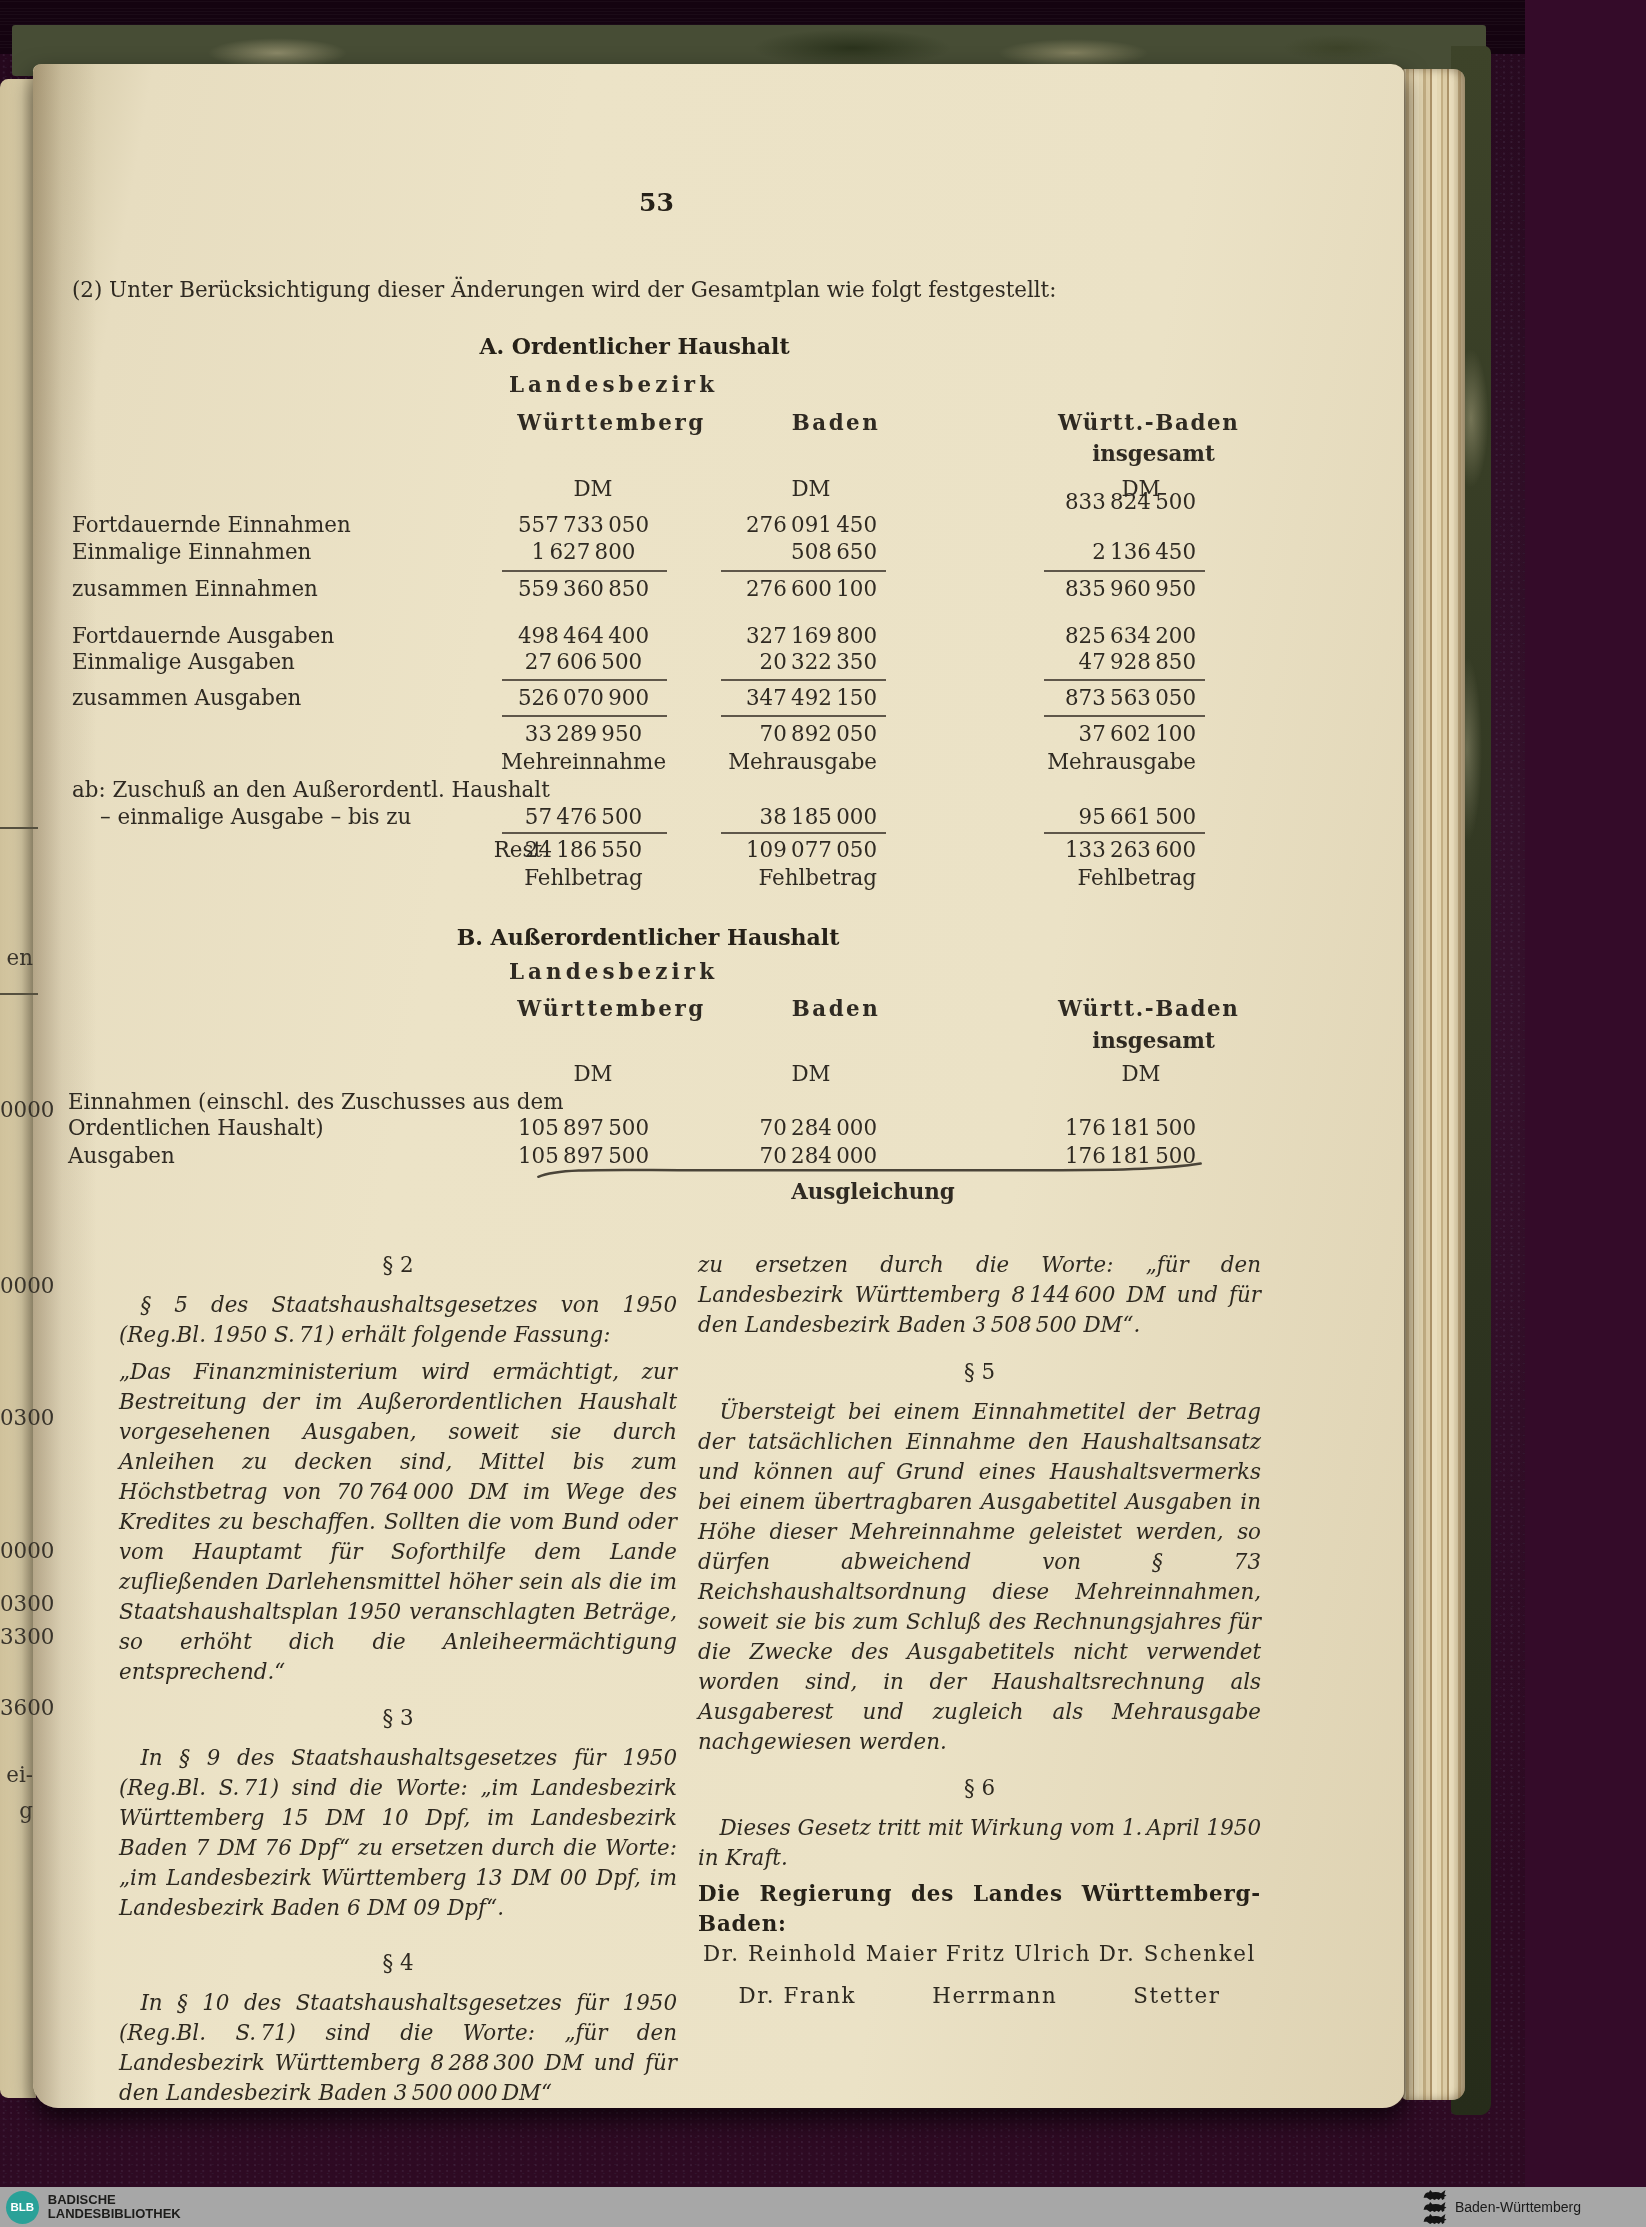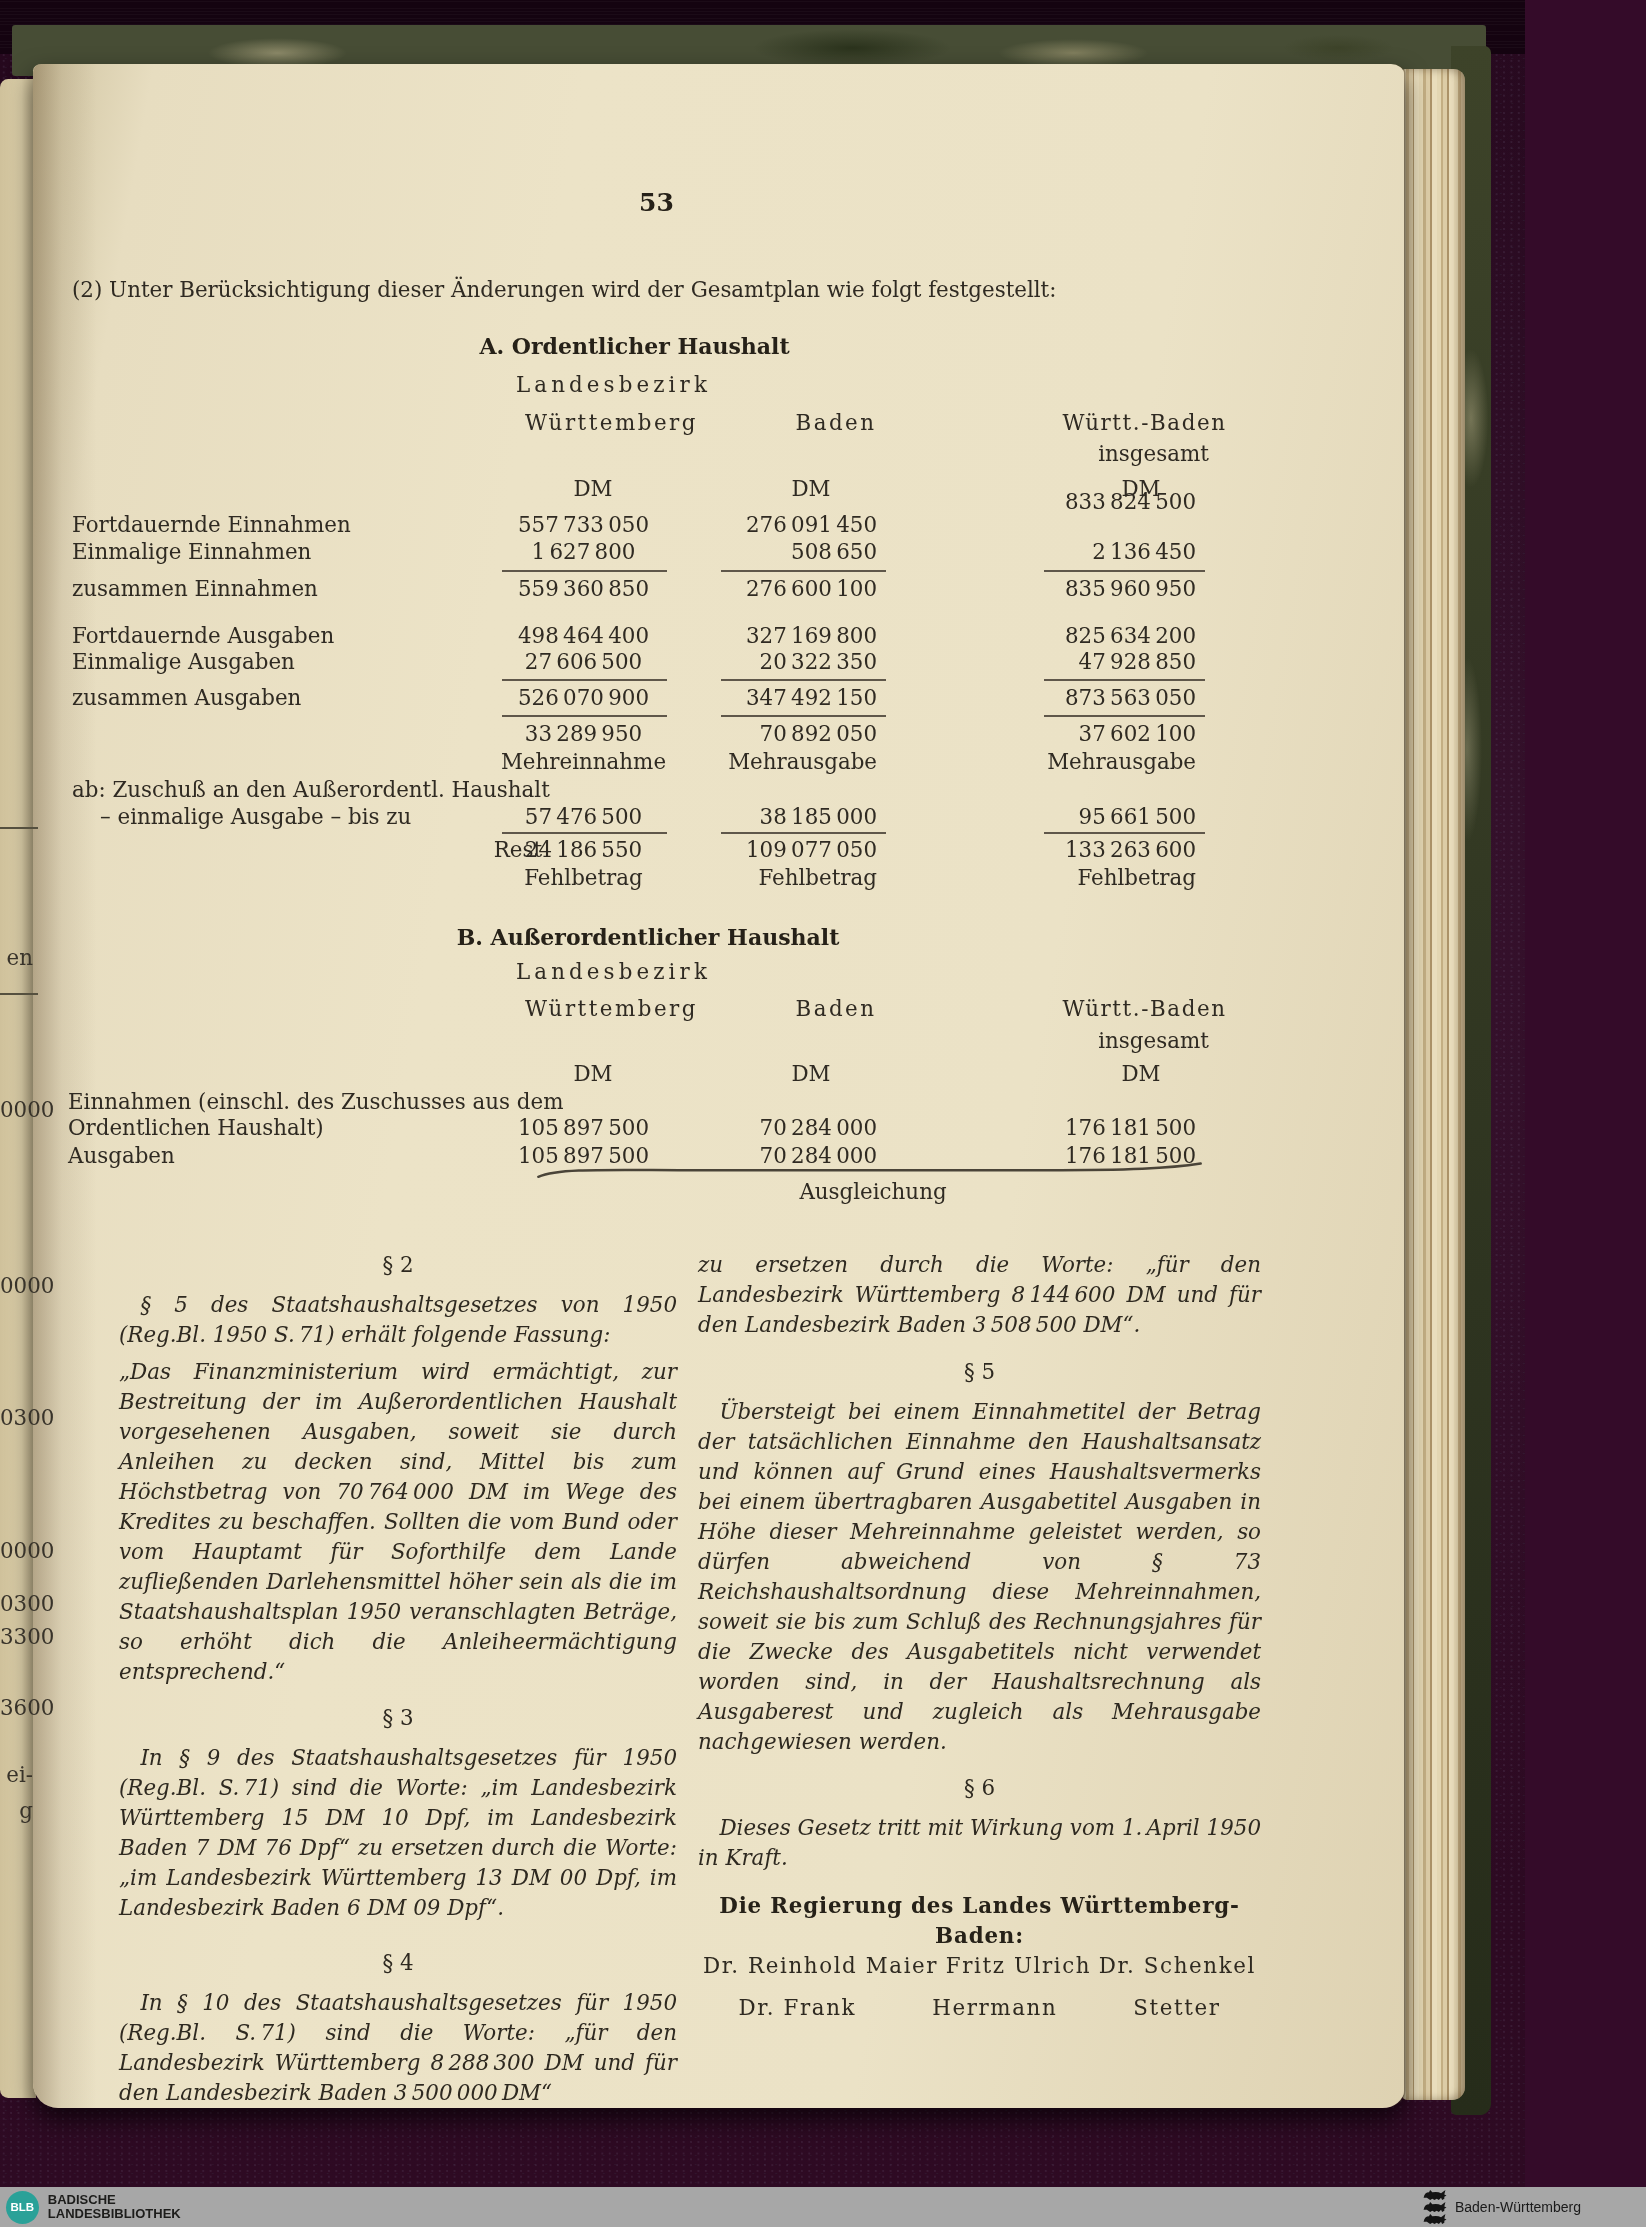--- a/index.html
+++ b/index.html
@@ -35,39 +35,39 @@
     box-shadow:inset -5px 0 8.2px rgba(60,40,20,.45);}
   .left-page{position:absolute;left:0;top:79px;width:36px;height:2019px;background:linear-gradient(90deg,#cfc19b,#dccfa9 60%,#c9ba92);border-radius:8.2px 0 0 8.2px;}
   .page{position:absolute;left:33px;top:64px;width:1371px;height:2044px;
     border-radius:8.2px 13px 21.4px 25px / 6.6px 10px 18px 25px;
     background:linear-gradient(100deg,#cfc3a0 0%,#e7ddc0 7%,#ece3c7 32%,#ebe2c6 68%,#ded2b2 100%);
     box-shadow:0 11.5px 25px rgba(0,0,0,.65), 1.6px 0 0 rgba(90,70,40,.35);}
   .gutter{position:absolute;left:33px;top:64px;width:64px;height:2044px;border-radius:8.2px 0 0 25px;
     background:linear-gradient(90deg, rgba(101,79,48,.40), rgba(101,79,48,.12) 45%, rgba(101,79,48,0));}
   .content{position:absolute;inset:0;color:#2f2a22;font-size:21.4px;}
   .abs{position:absolute;white-space:nowrap;}
-  .ctr{text-align:center;}
+  .ctr{text-align:center;font-weight:bold;}
   .b{font-weight:bold;color:#262118;}
   .v1{position:absolute;left:492px;width:183px;text-align:center;}
   .v2{position:absolute;left:694px;width:183px;text-align:right;}
   .v3{position:absolute;left:1013px;width:183px;text-align:right;}
   .dm1{position:absolute;left:527px;width:132px;text-align:center;}
   .dm2{position:absolute;left:745px;width:132px;text-align:center;}
   .dm3{position:absolute;left:1071px;width:140px;text-align:center;}
   .tl{position:absolute;height:1.6px;background:#5f574a;}
   .frag{position:absolute;left:0;width:33px;text-align:right;color:#38332a;}
   .fragline{position:absolute;left:0;width:38px;height:1.6px;background:#55503f;}
   .col{position:absolute;top:1250px;width:558px;text-align:justify;line-height:30px;color:#2e2920;}
   .col p{margin:0 0 1.6px 0;text-indent:21.4px;font-style:italic;}
   .col p.noind{text-indent:0;}
   .col .shead{text-align:center;text-indent:0;margin:16.5px 0 10px 0;}
   .ls2{letter-spacing:1.6px;} .ls3{letter-spacing:2.5px;} .ls5{letter-spacing:4.1px;}
   .sigrow1{display:flex;justify-content:space-between;padding:0 5px;letter-spacing:1.6px;}
   .sigrow2{display:flex;justify-content:center;gap:76px;letter-spacing:1.6px;margin-top:11.5px;}
-  .govline{text-align:center;font-weight:bold;margin-top:18px;letter-spacing:0.8px;color:#262118;}
+  .govline{font-weight:bold;margin-top:6px;letter-spacing:0.8px;color:#262118;}
   .dateline{letter-spacing:2.5px;margin-top:20px;text-indent:16.5px;}
   .footer{position:absolute;left:0;bottom:0;width:1647px;height:40px;background:#a7a7a7;
     display:flex;align-items:center;font-family:"Liberation Sans","DejaVu Sans",sans-serif;z-index:9;}
   .blb-badge{width:33px;height:33px;border-radius:50%;background:#2aa198;color:#ffffff;
     display:flex;align-items:center;justify-content:center;font-weight:bold;font-size:11.5px;margin-left:5.8px;}
   .blb-name{margin-left:9px;font-weight:bold;font-size:13px;line-height:14px;color:#1d1d1b;}
   .bw{margin-left:auto;margin-right:66px;display:flex;align-items:center;gap:8.2px;color:#1a1a1a;font-size:14px;}
   .brace{position:absolute;left:535px;top:1161px;}
 </style>
 </head>

